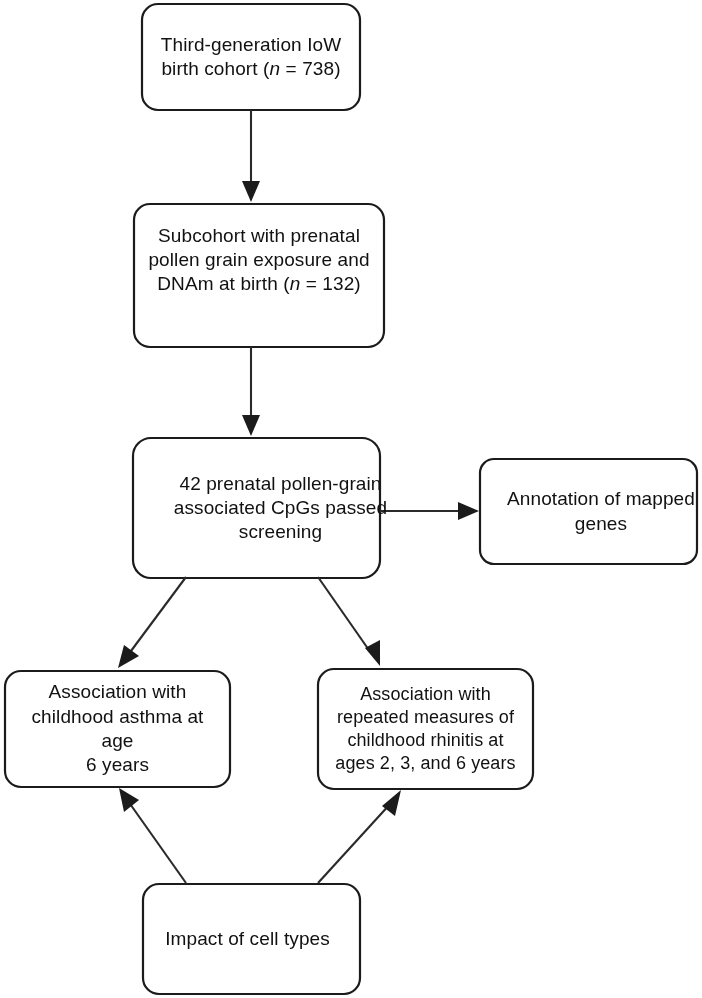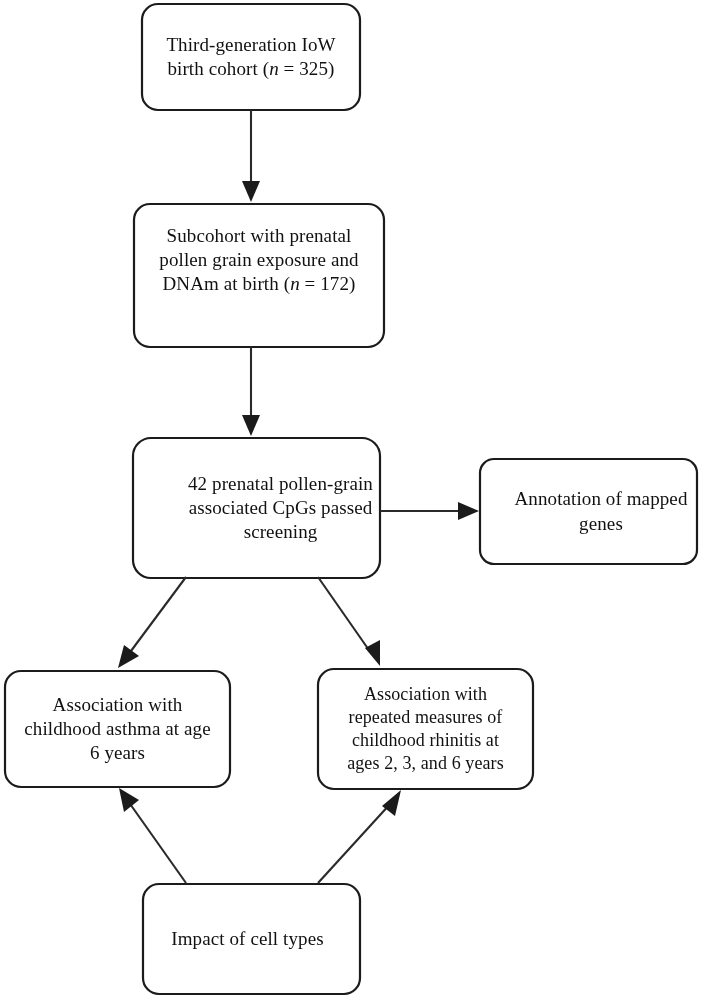--- a/index.html
+++ b/index.html
@@ -41,21 +41,21 @@
     fill: #1b1b1b;
     stroke: none;
   }
   .node-label {
     position: absolute;
     display: flex;
     align-items: center;
     justify-content: center;
     text-align: center;
     color: #111111;
-    font-family: Liberation Serif, serif;
+    font-family: Liberation Sans, sans-serif;
     font-size: 19px;
     line-height: 1.28;
     letter-spacing: 0.1px;
     pointer-events: none;
     box-sizing: border-box;
     padding: 0 8px;
   }
   .node-label span.txt { display: block; }
   em.ital { font-style: italic; }
 </style>
@@ -105,25 +105,25 @@
     </g>
 
     <g>
       <line class="edge-line" x1="318" y1="883" x2="391" y2="803"></line>
       <polygon class="edge-head" points="401,790 382,806 395,816"></polygon>
     </g>
 
   </svg>
 
   <div class="node-label" style="left:142px; top:4px; width:218px; height:106px;">
-    <span class="txt">Third-generation IoW<br>birth cohort (<em class="ital">n</em> = <span>325</span>)</span>
+    <span class="txt">Third-generation IoW<br>birth cohort (<em class="ital">n</em> = <span>738</span>)</span>
   </div>
 
   <div class="node-label" style="left:134px; top:204px; width:250px; height:112px;">
-    <span class="txt">Subcohort with prenatal<br>pollen grain exposure and<br>DNAm at birth (<em class="ital">n</em> = <span>172</span>)</span>
+    <span class="txt">Subcohort with prenatal<br>pollen grain exposure and<br>DNAm at birth (<em class="ital">n</em> = <span>132</span>)</span>
   </div>
 
   <div class="node-label" style="left:133px; top:438px; width:247px; height:140px;margin-left:24px;">
     <span class="txt"><span>42</span> prenatal pollen-grain<br>associated CpGs passed<br>screening</span>
   </div>
 
   <div class="node-label" style="left:480px; top:459px; width:242px; height:105px;">
     <span class="txt">Annotation of mapped<br>genes</span>
   </div>
 

